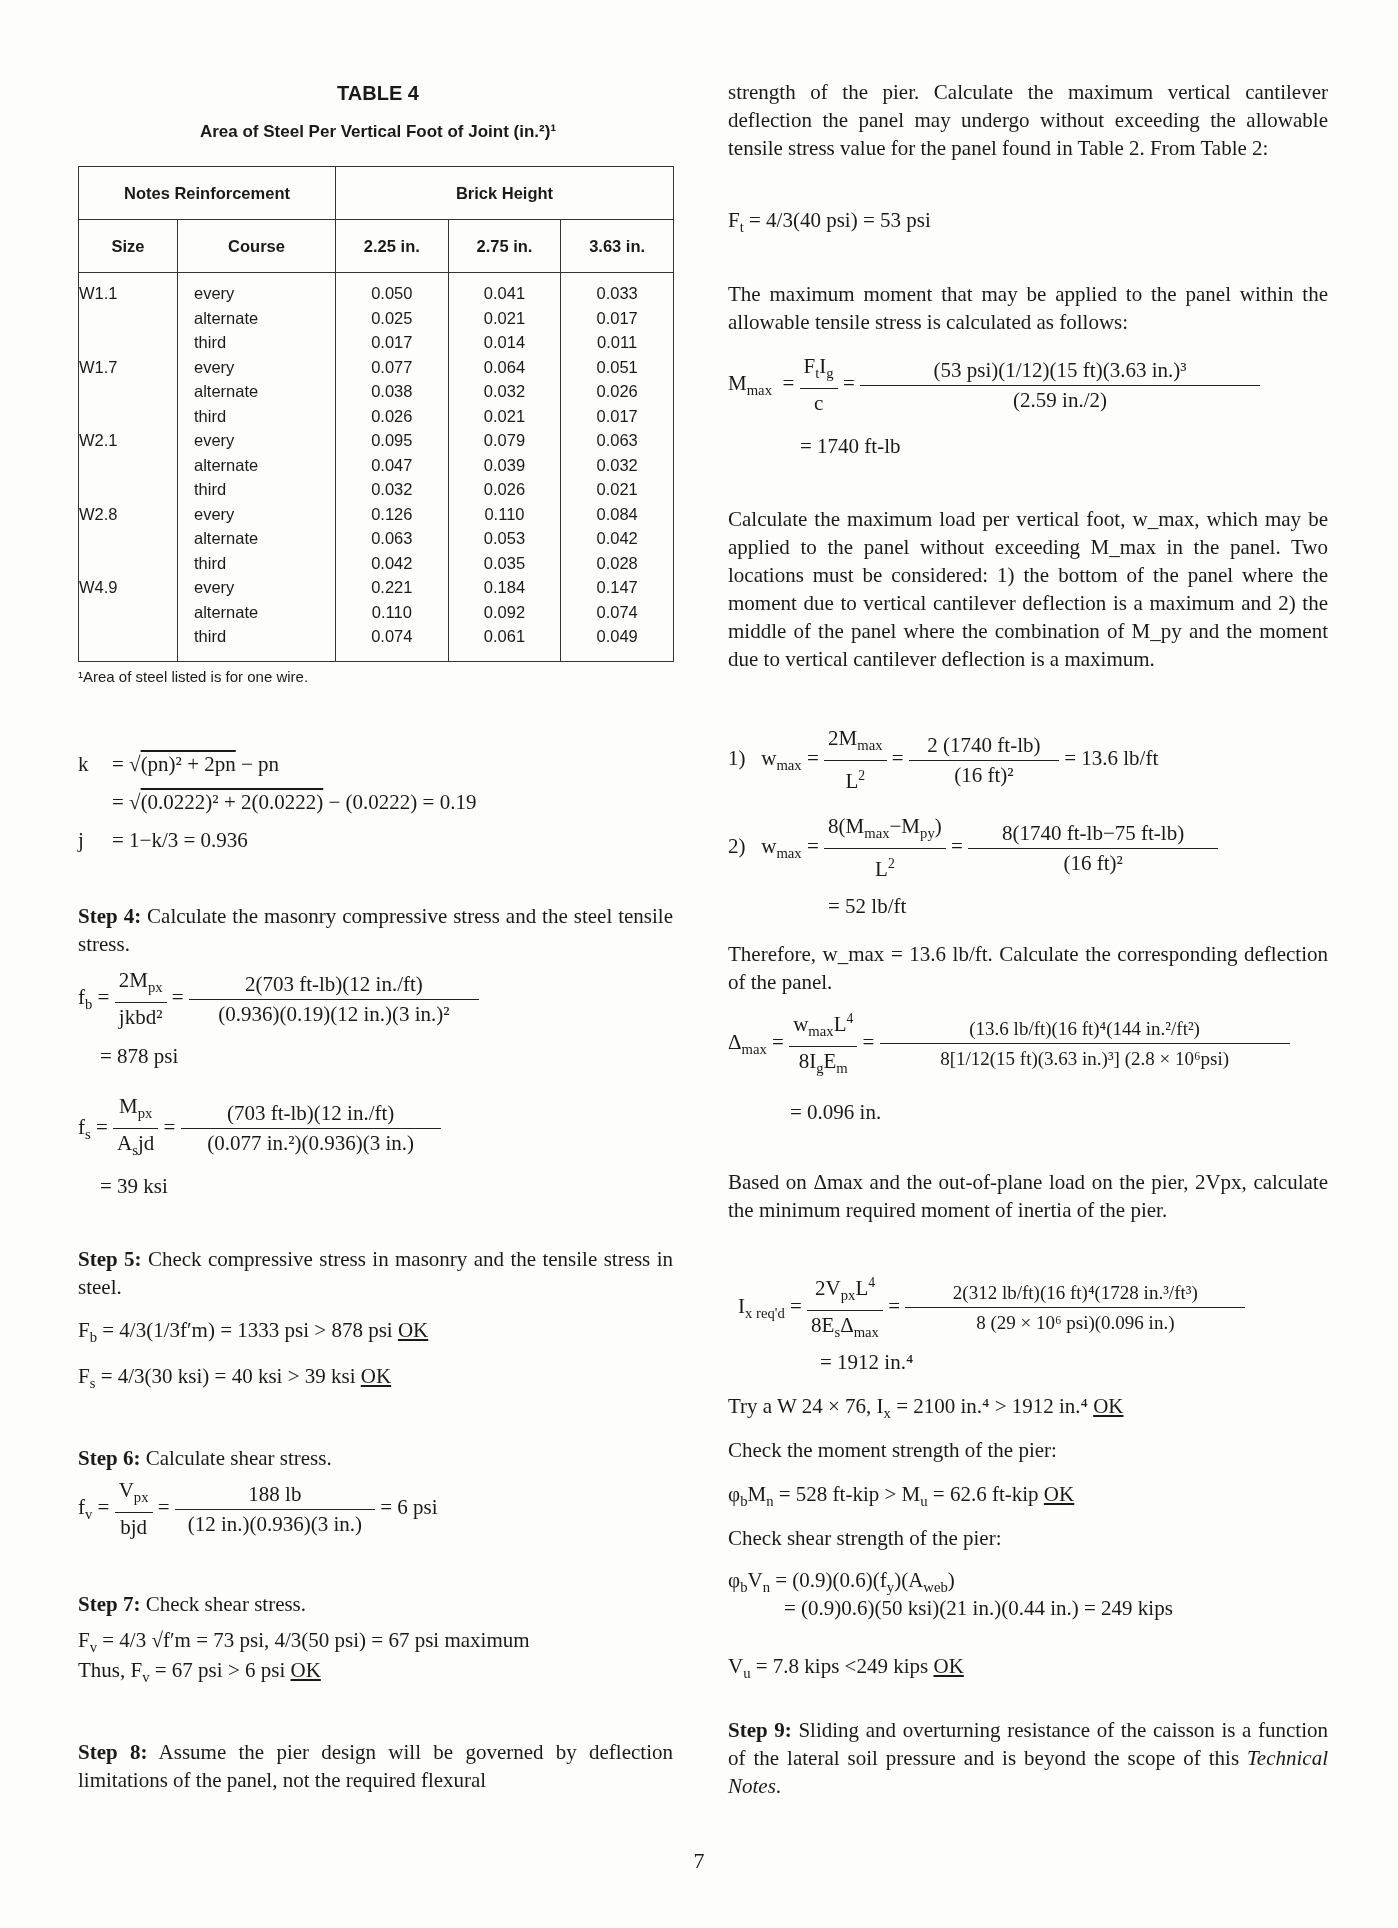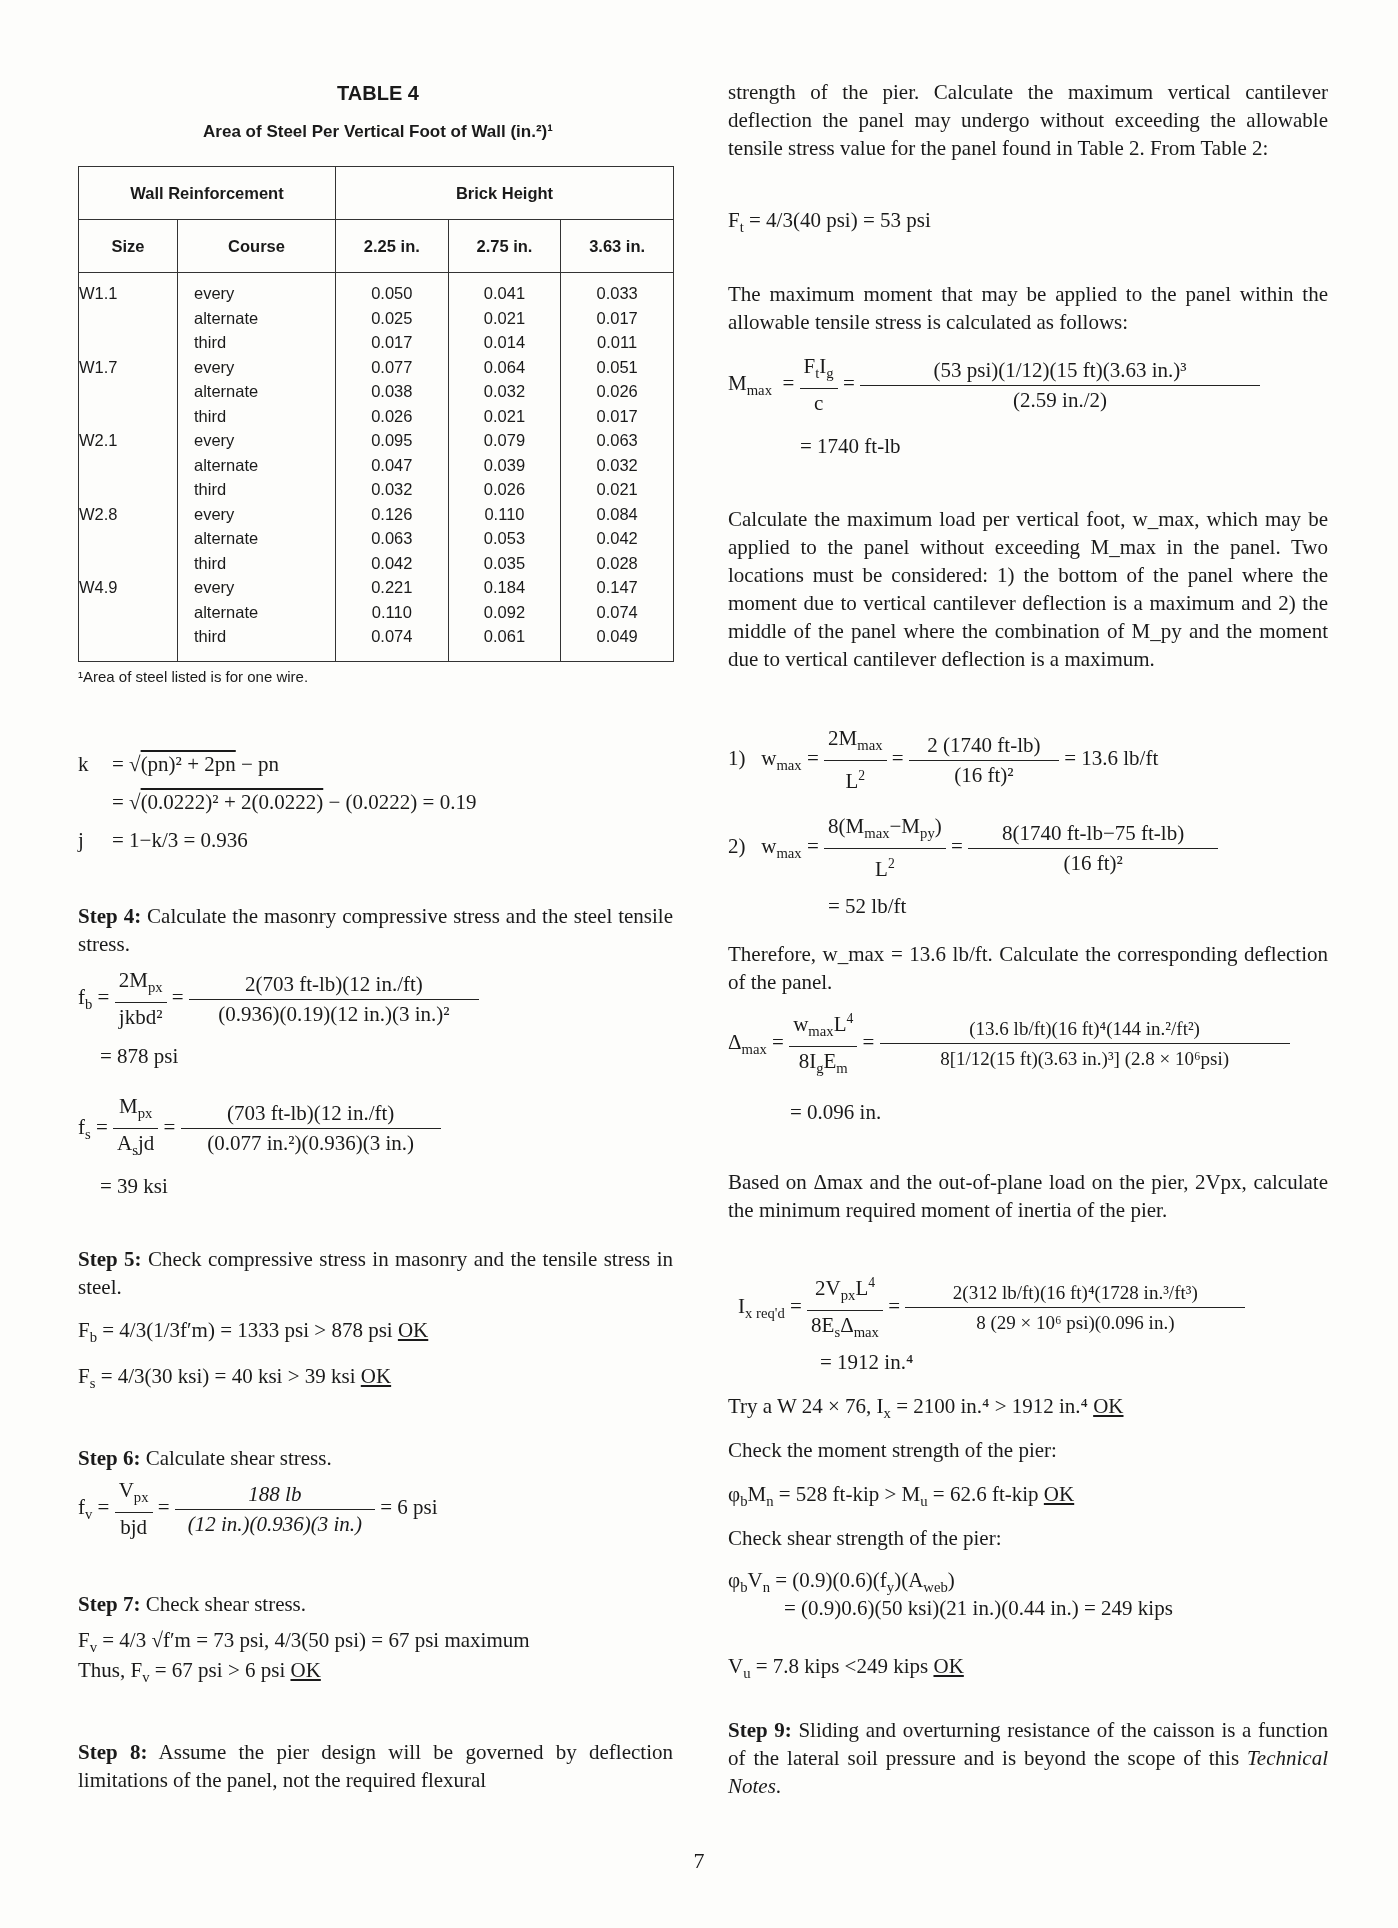--- a/index.html
+++ b/index.html
@@ -29,26 +29,26 @@
   .ok { text-decoration:underline; }
   .b { font-weight:bold; }
   .overline { text-decoration:overline; }
   .pagenum { position:absolute; top:1848px; left:0; width:1398px; text-align:center; font-size:22px; }
 </style>
 </head>
 <body>
 
 <div class="col left">
   <div class="tbl-title sans" style="top:82px;">TABLE 4</div>
-  <div class="tbl-title sans" style="top:122px;font-size:17px;">Area of Steel Per Vertical Foot of Wall (in.²)¹</div>
+  <div class="tbl-title sans" style="top:122px;font-size:17px;">Area of Steel Per Vertical Foot of Joint (in.²)¹</div>
 
   <table class="steel">
     <thead>
       <tr>
-        <th colspan="2">Wall Reinforcement</th>
+        <th colspan="2">Notes Reinforcement</th>
         <th colspan="3">Brick Height</th>
       </tr>
       <tr>
         <th style="width:96px;">Size</th>
         <th style="width:155px;">Course</th>
         <th>2.25 in.</th>
         <th>2.75 in.</th>
         <th>3.63 in.</th>
       </tr>
     </thead>
@@ -186,21 +186,21 @@
     F<sub>s</sub><span> = 4/3(30 ksi) = 40 ksi &gt; 39 ksi </span><span class="ok">OK</span>
   </div>
 
   <div class="p" style="top:1444px;left:0;width:595px;">
     <span class="b">Step 6:</span><span> Calculate shear stress.</span>
   </div>
   <div class="math" style="top:1476px;left:0;">
     f<sub>v</sub> =
     <span class="frac"><span class="num">V<sub>px</sub></span><span>bjd</span></span>
     =
-    <span class="frac" style="width:200px;font-style:italic;"><span class="num">188 lb</span><span>(12 in.)(0.936)(3 in.)</span></span>
+    <span class="frac" style="width:200px;"><span class="num">188 lb</span><span>(12 in.)(0.936)(3 in.)</span></span>
     <span>= 6 psi</span>
   </div>
 
   <div class="p" style="top:1590px;left:0;width:595px;">
     <span class="b">Step 7:</span><span> Check shear stress.</span>
   </div>
   <div class="math" style="top:1626px;left:0;">
     F<sub>v</sub><span> = 4/3 √f′m = 73 psi, 4/3(50 psi) = 67 psi maximum</span>
   </div>
   <div class="math" style="top:1656px;left:0;">

